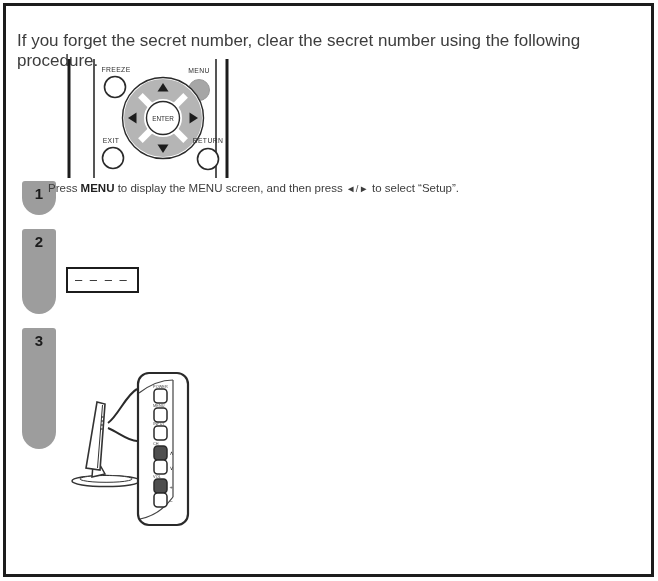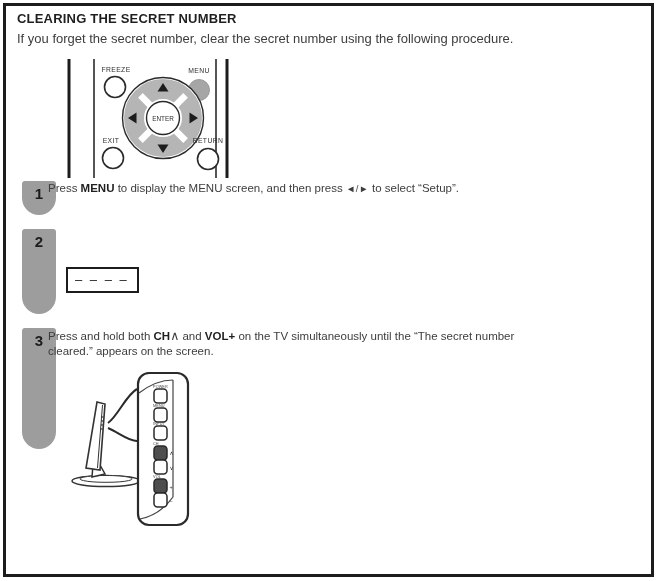--- a/index.html
+++ b/index.html
@@ -10,21 +10,21 @@
   .frame {
     position:absolute; left:3px; top:3px; right:4px; bottom:4px;
     border:3px solid #1c1c1c; pointer-events:none;
   }
   .title {
     position:absolute; left:17px; top:11px;
     font-size:13px; font-weight:bold; color:#1f1f1f; letter-spacing:.2px;
   }
   .intro {
     position:absolute; left:17px; top:31px;
-    font-size:13px; color:#3d3d3d;
+    font-size:17px; color:#3d3d3d;
   }
   .badge {
     position:absolute; left:22px; width:34px; box-sizing:border-box;
     background:#9d9d9d; border-radius:3px 3px 17px 17px;
     color:#1c1c1c; font-weight:bold; font-size:15px; text-align:center; padding-top:4px;
   }
   .badge1 { top:181px; height:34px; }
   .badge2 { top:229px; height:85px; }
   .badge3 { top:328px; height:121px; }
   .step-text {
@@ -51,21 +51,20 @@
   .tiny-lbl { font-size:3.8px; letter-spacing:.1px; fill:#444; }
   .sym { font-size:5.5px; fill:#333; }
   .enter-lbl { font-size:6.4px; }
 </style>
 </head>
 <body>
 
 <div class="page">
   <div class="frame"></div>
 
-  <div class="title">CLEARING THE SECRET NUMBER</div>
   <div class="intro">If you forget the secret number, clear the secret number using the following procedure.</div>
 
   <svg class="remote-svg" width="166" height="119" viewBox="0 0 166 119">
 
     <line x1="5" y1="0" x2="5" y2="119" stroke="#1c1c1c" stroke-width="3"></line>
     <line x1="30" y1="0" x2="30" y2="119" stroke="#1c1c1c" stroke-width="1.5"></line>
     <line x1="152" y1="0" x2="152" y2="119" stroke="#1c1c1c" stroke-width="1.5"></line>
     <line x1="163" y1="0" x2="163" y2="119" stroke="#1c1c1c" stroke-width="3"></line>
 
     <text x="52" y="13" text-anchor="middle" class="lbl">FREEZE</text>
@@ -96,23 +95,20 @@
 
   <div class="badge badge1">1</div>
   <div class="step-text step1">
     <span>Press </span><span class="b">MENU</span><span> to display the MENU screen, and then press </span><span class="tri">◄/►</span><span> to select “Setup”.</span>
   </div>
 
   <div class="badge badge2">2</div>
   <div class="secret-box">– – – –</div>
 
   <div class="badge badge3">3</div>
-  <div class="step-text step3">
-    <span>Press and hold both </span><span class="b">CH</span><span class="caret">∧</span><span> and </span><span class="b">VOL</span><span class="b">+</span><span> on the TV simultaneously until the “The secret number cleared.” appears on the screen.</span>
-  </div>
 
   <svg class="tv-svg" width="198" height="162" viewBox="0 0 198 162">
 
     <g>
       <ellipse cx="50" cy="110" rx="34" ry="5.5" fill="#ffffff" stroke="#333333" stroke-width="1.5"></ellipse>
       <path d="M50,104.5 a26,3.4 0 1,0 0.1,0" fill="#ffffff" stroke="#333333" stroke-width="1"></path>
       <polygon points="44,94 49,103 36,106 37,94" fill="#ffffff" stroke="#333333" stroke-width="1.5"></polygon>
       <polygon points="41,31 49,33 44,99 30,97" fill="#ffffff" stroke="#333333" stroke-width="1.6"></polygon>
       <line x1="46.5" y1="34" x2="41.5" y2="97" stroke="#333333" stroke-width="1"></line>
       <line x1="45.5" y1="46" x2="47.5" y2="46" stroke="#333333" stroke-width="1.2"></line>

